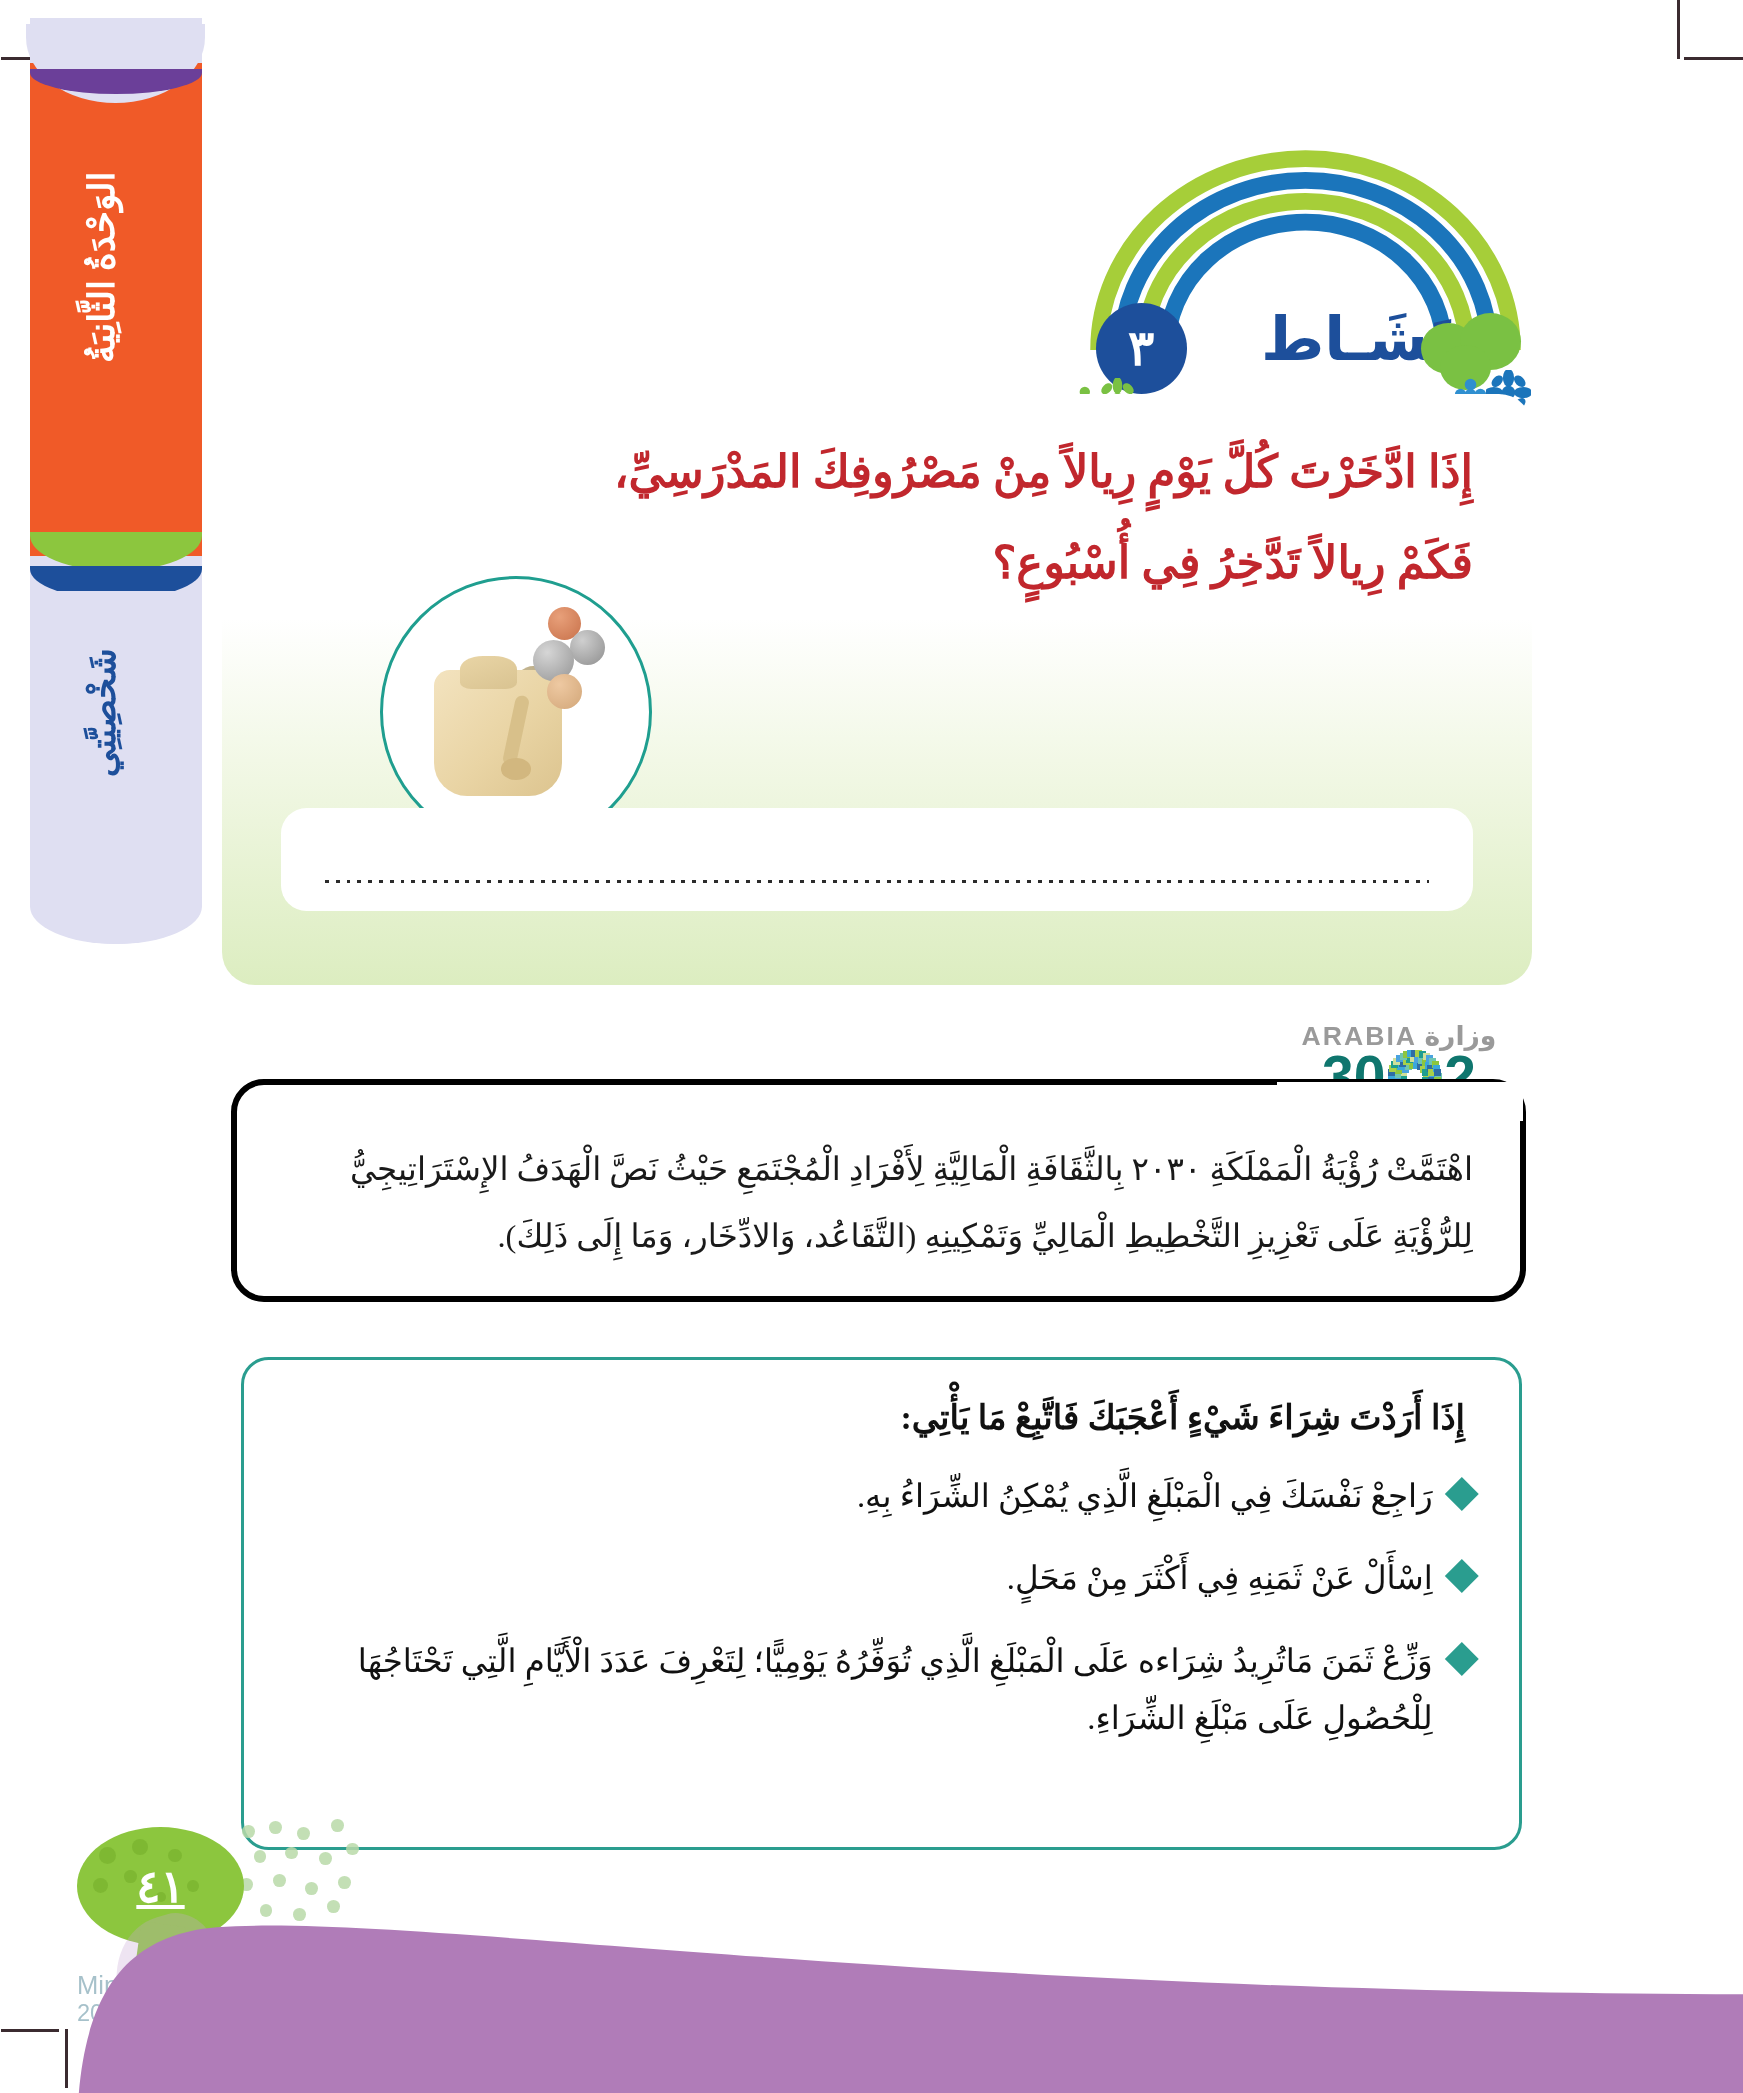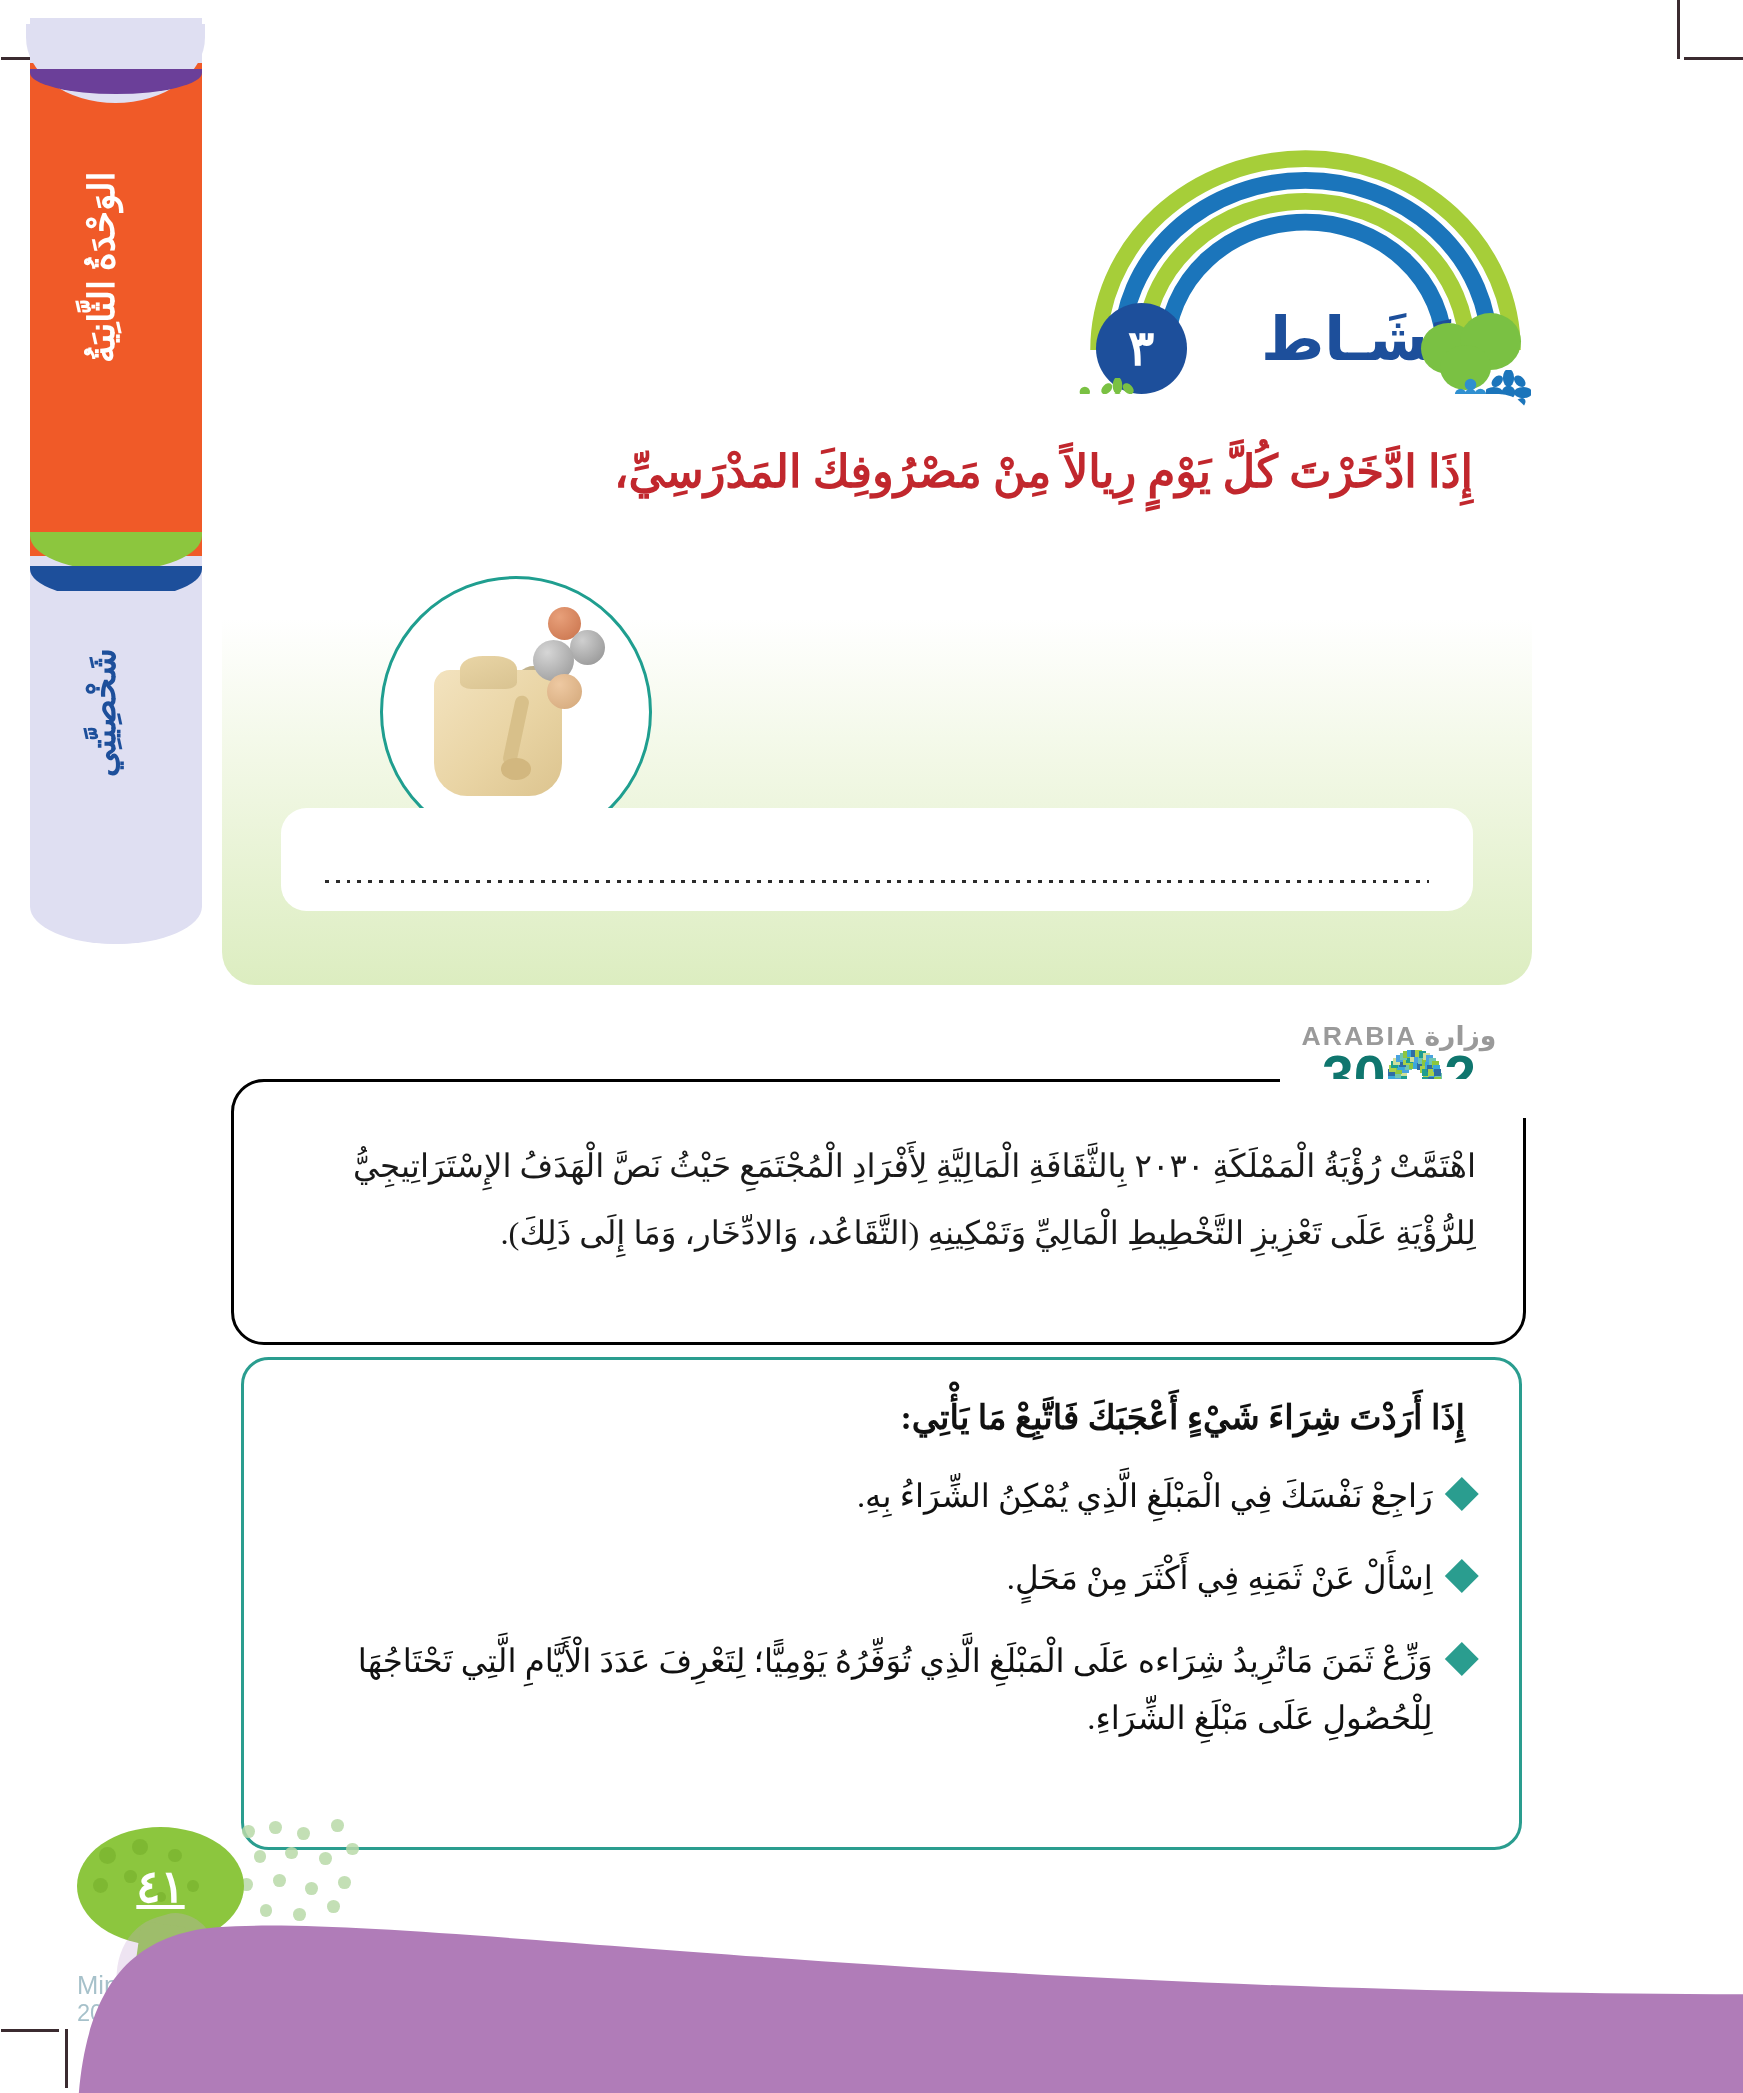--- a/index.html
+++ b/index.html
@@ -79,22 +79,22 @@
   .vision-num span{color:#0f766e;font-size:57px;font-weight:bold;line-height:1;
               font-family:"Liberation Sans","DejaVu Sans",sans-serif;}
   .mosaic{width:55px;height:55px;position:relative;}
   .mosaic i{position:absolute;width:6.9px;height:6.9px;display:block;}
   .vision-ar{color:#9a9a9a;font-size:17.7px;margin-top:2px;
               font-family:"Liberation Sans","DejaVu Sans",sans-serif;}
   .vision-en{color:#9a9a9a;font-size:12.8px;letter-spacing:0.5px;font-weight:bold;
               font-family:"Liberation Sans","DejaVu Sans",sans-serif;}
 
   
-  .infobox{position:absolute;left:231px;top:1079px;width:1295px;height:266px;
-           border:3px solid #000000;border-radius:33px;box-sizing:border-box;
+  .infobox{position:absolute;left:231px;top:1079px;width:1295px;height:223px;
+           border:6px solid #000000;border-radius:33px;box-sizing:border-box;
            background:#ffffff;}
   .infobox:after{content:"";position:absolute;right:-3px;top:-3px;width:246px;height:39px;
            background:#ffffff;}
   .infotext{position:absolute;right:47px;left:47px;top:51px;color:#1a1a1a;
             font-size:32.5px;line-height:2.05;text-align:right;direction:rtl;}
 
   
   .tipsbox{position:absolute;left:241px;top:1357px;width:1281px;height:493px;
            border:3.9px solid #2a9d8f;border-radius:27.6px;box-sizing:border-box;background:#ffffff;}
   .tips-title{position:absolute;right:54px;top:37px;font-size:34px;font-weight:bold;
@@ -205,20 +205,21 @@
         <circle cx="20" cy="32" r="7"></circle>
     <circle cx="8" cy="20" r="7"></circle>
         <circle cx="32" cy="20" r="7"></circle>
       </g>
   </svg>
 </div>
 
 <div class="qpanel">
   <div class="qtext">
     <span>إِذَا ادَّخَرْتَ كُلَّ يَوْمٍ رِيالاً مِنْ مَصْرُوفِكَ المَدْرَسِيِّ،</span>
+    <span class="l2">فَكَمْ رِيالاً تَدَّخِرُ فِي أُسْبُوعٍ؟</span>
   </div>
 
   <div class="coin-circle">
     <div class="coin c5"></div>
     <div class="pouch"></div>
     <div class="pouch-neck"></div>
     <div class="pouch-tie"></div>
     <div class="pouch-knot"></div>
     <div class="coin c1"></div>
     <div class="coin c2"></div>

